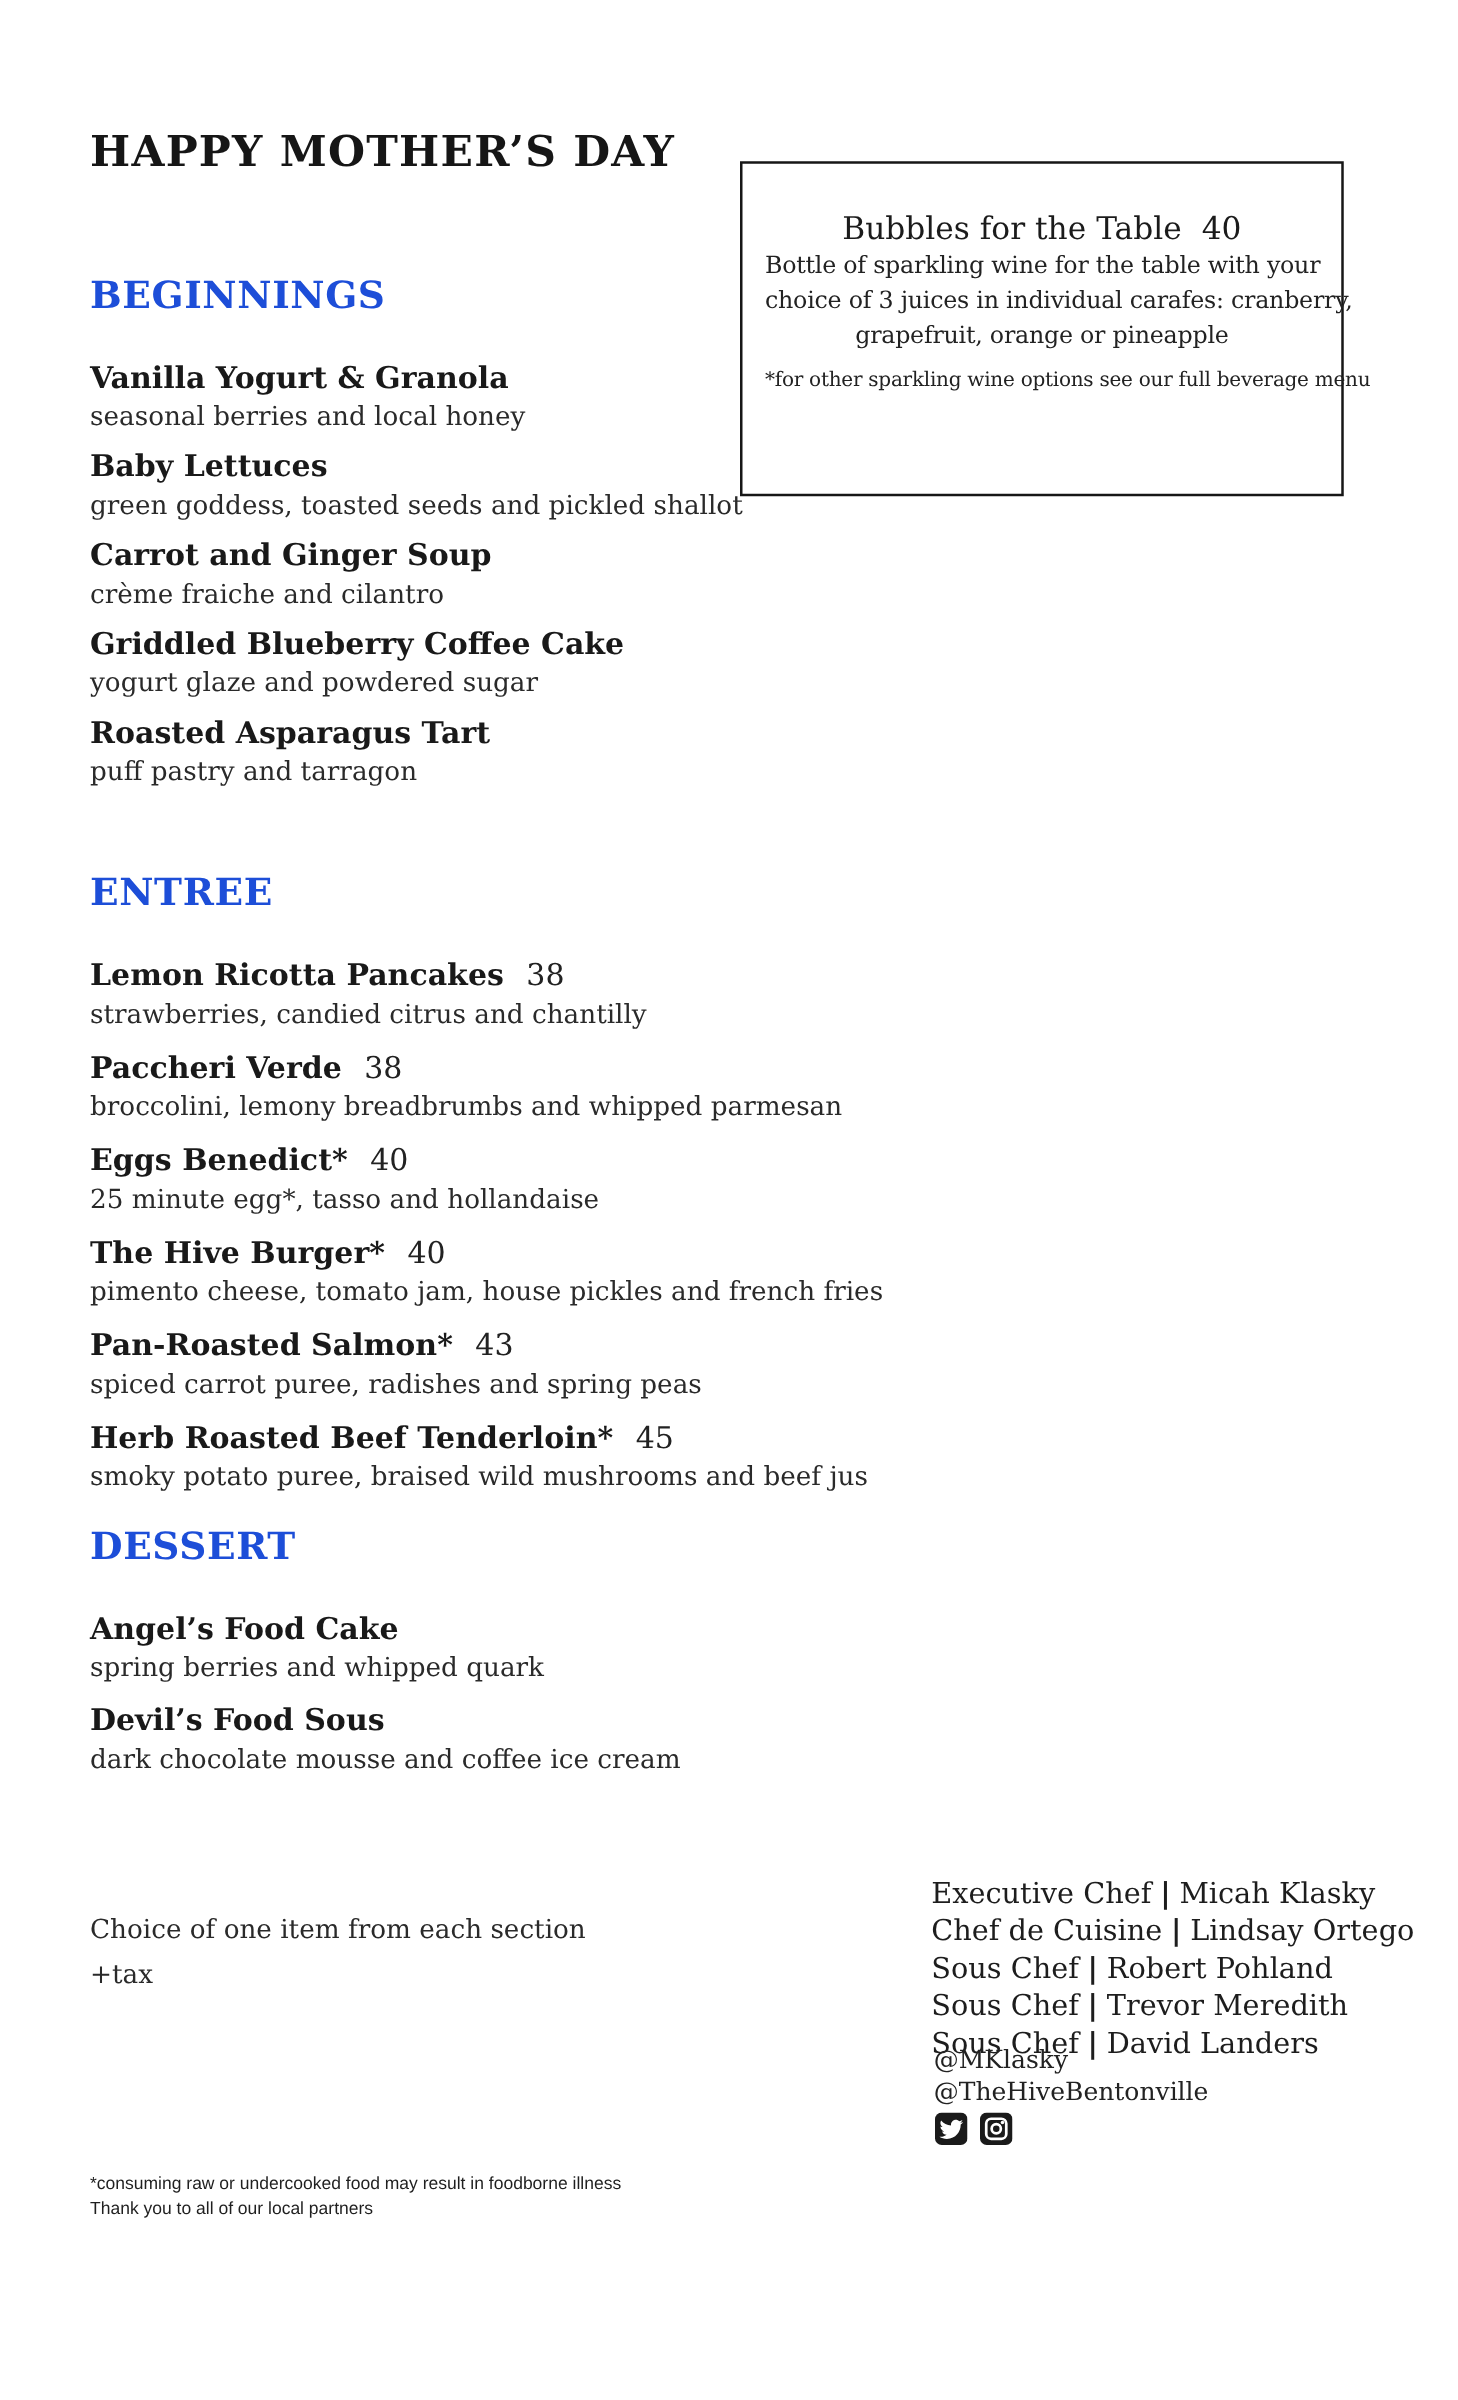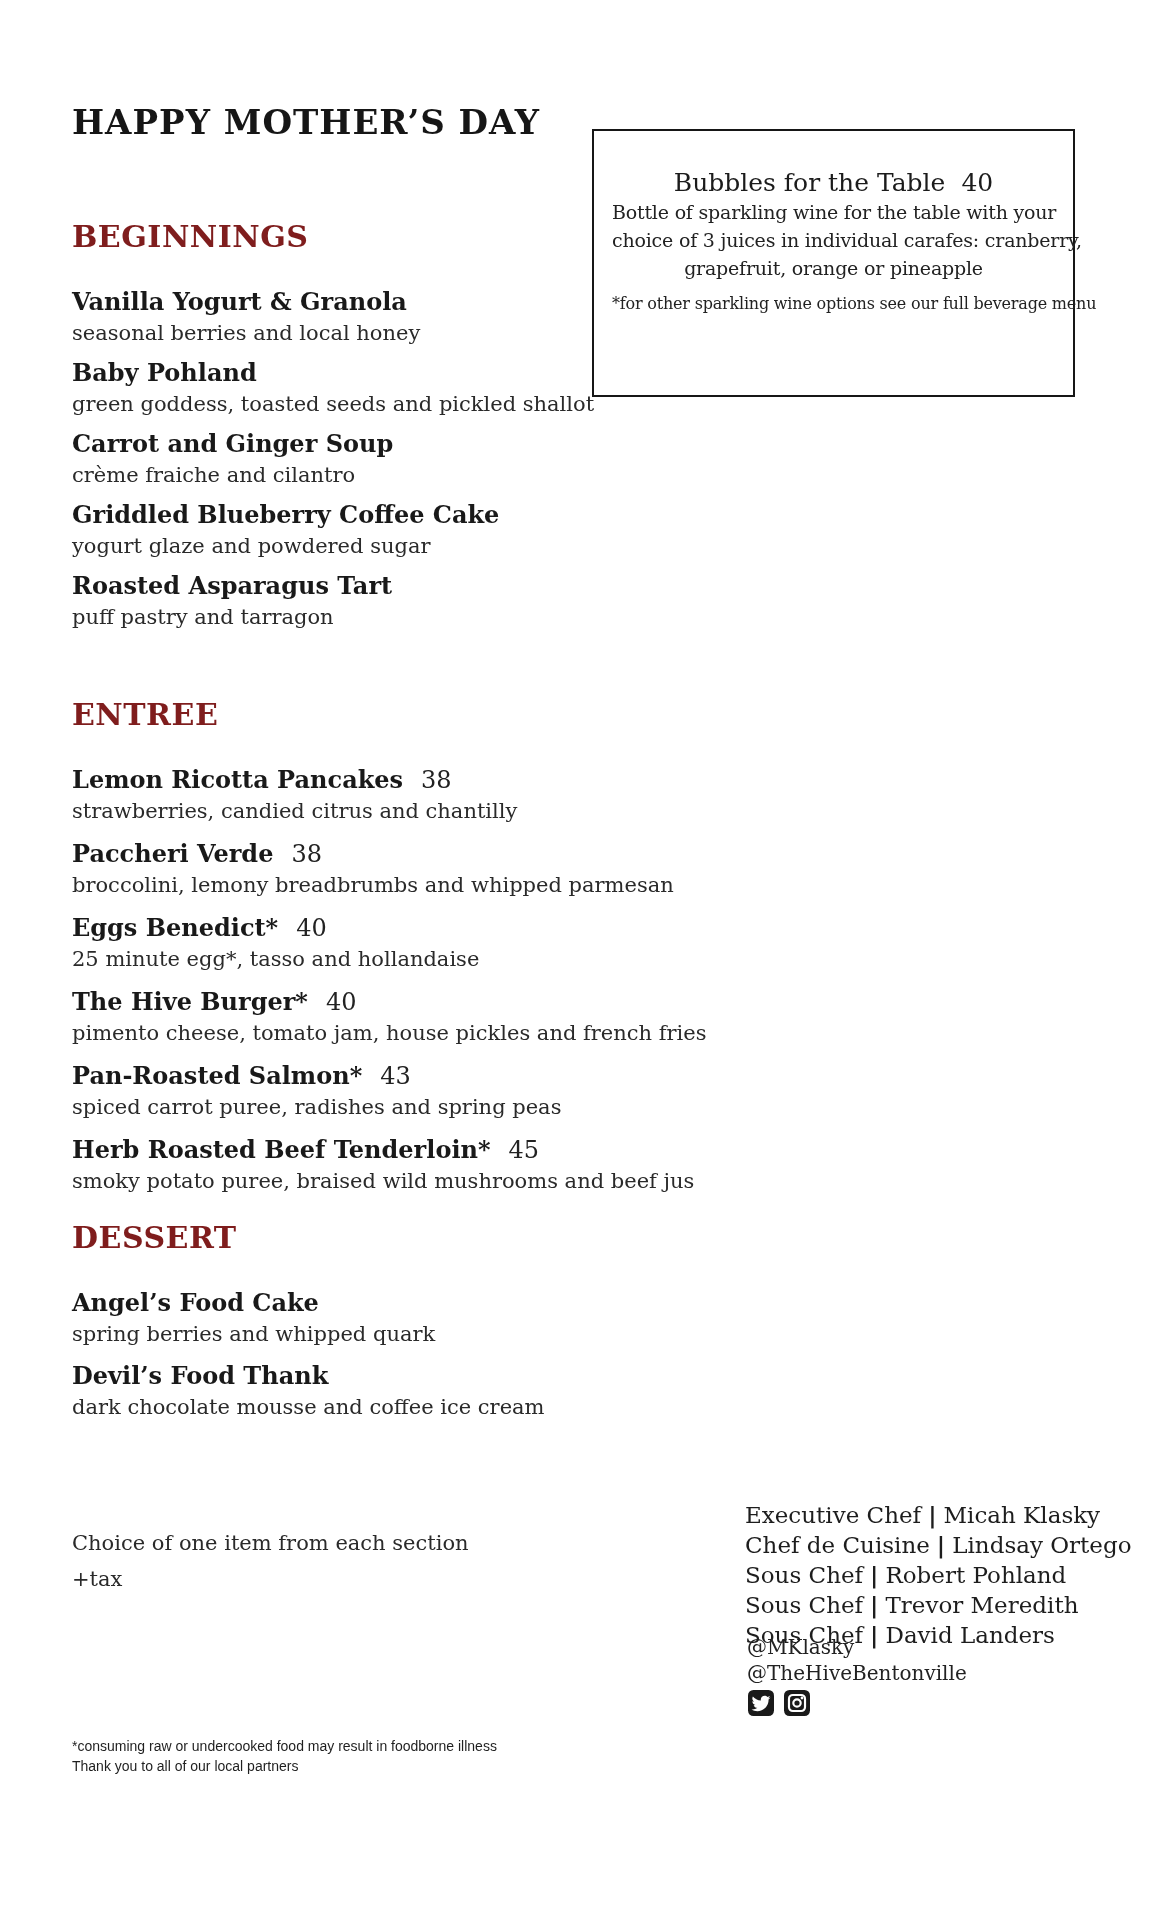--- a/index.html
+++ b/index.html
@@ -37,21 +37,21 @@
   .bubbles-title-line { font-size: 25px; line-height: 31px; color: #1b1b1b; white-space: nowrap; }
   .bubbles-price { margin-left: 16px; }
   .bubbles-desc-line { font-size: 19px; line-height: 28px; letter-spacing: -0.2px; color: #222; white-space: nowrap; }
   .bubbles-footnote { margin-top: 12px; font-size: 16px; letter-spacing: -0.2px; color: #222; white-space: nowrap; }
 
   
   .section { position: absolute; left: 72px; }
   .section-heading {
     font-size: 30px; font-weight: 700;
     line-height: 36px; letter-spacing: 0.5px;
-    color: #7f1d1d;
+    color: #1d4ed8;
     margin-bottom: 32px;
     white-space: nowrap;
   }
   .item { margin-bottom: 11px; }
   .section-entree .item { margin-bottom: 14px; }
   .section-dessert .item { margin-bottom: 13px; }
   .item-line { line-height: 30px; white-space: nowrap; }
   .item-name { font-size: 24px; font-weight: 700; color: #191919; }
   .item-price { font-size: 24px; font-weight: 400; color: #222; margin-left: 18px; }
   .item-desc { font-size: 21px; line-height: 27px; color: #2a2a2a; white-space: nowrap; }
@@ -93,21 +93,21 @@
     <div class="bubbles-footnote">*for other sparkling wine options see our full beverage menu</div>
   </div>
 
   <div class="section section-beginnings" style="top:219px;">
     <div class="section-heading">BEGINNINGS</div>
     <div class="item">
       <div class="item-line"><span class="item-name">Vanilla Yogurt &amp; Granola</span><span class="item-price"></span></div>
       <div class="item-desc">seasonal berries and local honey</div>
     </div>
     <div class="item">
-      <div class="item-line"><span class="item-name">Baby Pohland</span><span class="item-price"></span></div>
+      <div class="item-line"><span class="item-name">Baby Lettuces</span><span class="item-price"></span></div>
       <div class="item-desc">green goddess, toasted seeds and pickled shallot</div>
     </div>
     <div class="item">
       <div class="item-line"><span class="item-name">Carrot and Ginger Soup</span><span class="item-price"></span></div>
       <div class="item-desc">crème fraiche and cilantro</div>
     </div>
     <div class="item">
       <div class="item-line"><span class="item-name">Griddled Blueberry Coffee Cake</span><span class="item-price"></span></div>
       <div class="item-desc">yogurt glaze and powdered sugar</div>
     </div>
@@ -145,21 +145,21 @@
     </div>
   </div>
 
   <div class="section section-dessert" style="top:1220px;">
     <div class="section-heading">DESSERT</div>
     <div class="item">
       <div class="item-line"><span class="item-name">Angel’s Food Cake</span><span class="item-price"></span></div>
       <div class="item-desc">spring berries and whipped quark</div>
     </div>
     <div class="item">
-      <div class="item-line"><span class="item-name">Devil’s Food Thank</span><span class="item-price"></span></div>
+      <div class="item-line"><span class="item-name">Devil’s Food Sous</span><span class="item-price"></span></div>
       <div class="item-desc">dark chocolate mousse and coffee ice cream</div>
     </div>
   </div>
 
   <div class="notes">
     <div class="note-line">Choice of one item from each section</div>
     <div class="note-line note-tax">+tax</div>
   </div>
 
   <div class="chefs">

